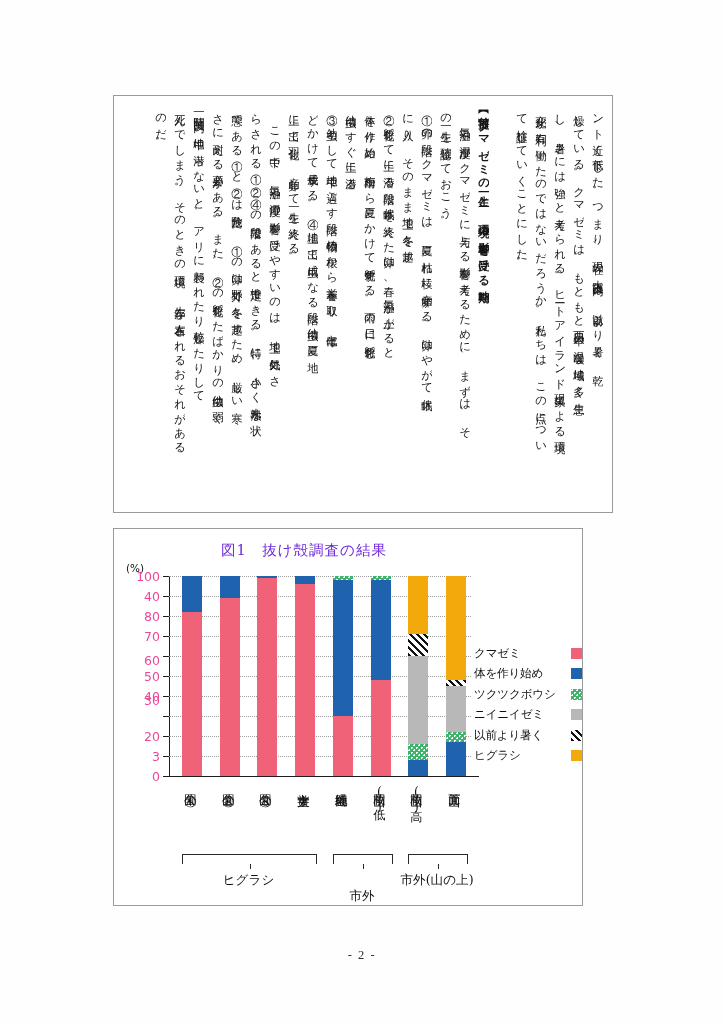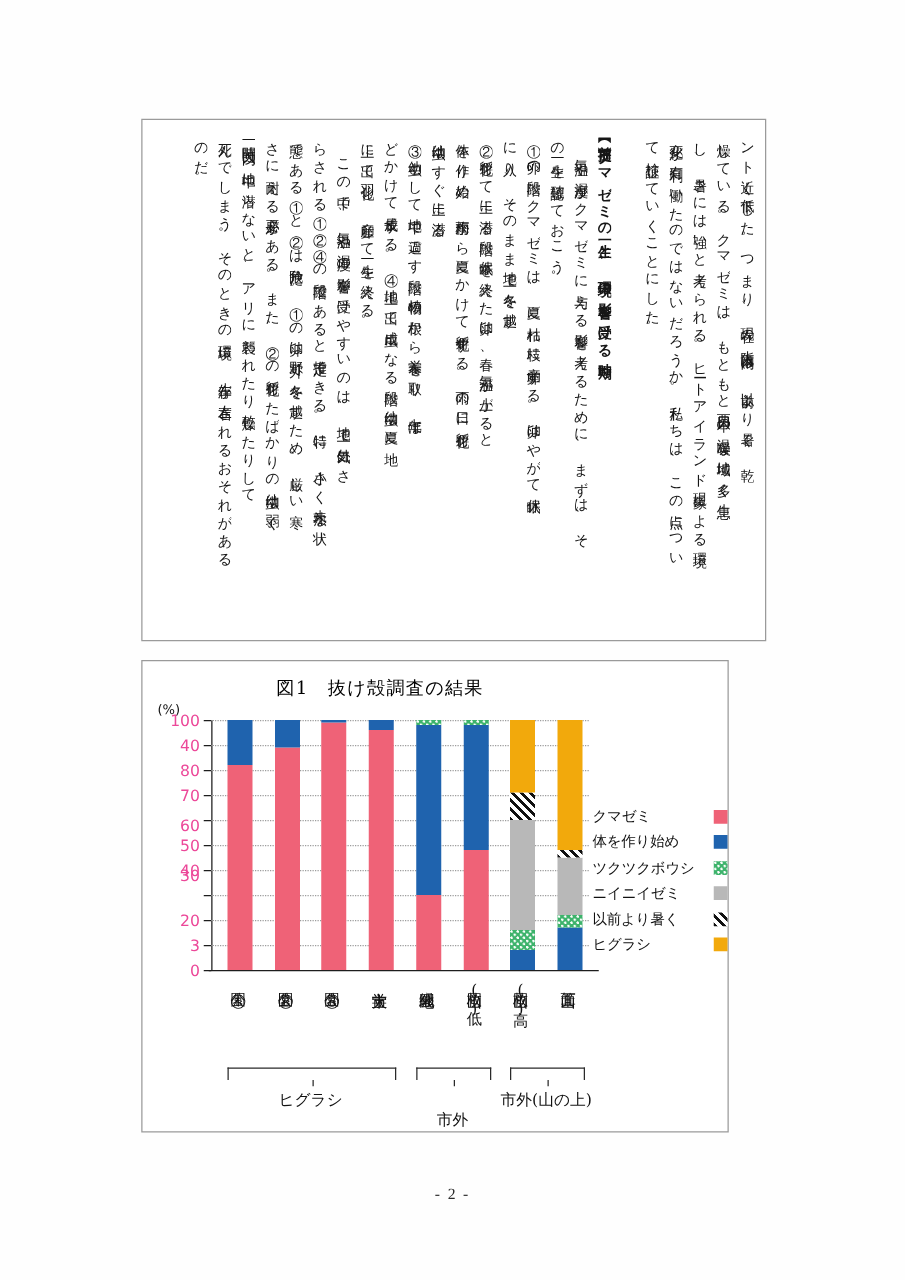--- a/index.html
+++ b/index.html
@@ -74,21 +74,21 @@
   }
 
   .fig-title {
     position: absolute;
     left: 0;
     top: 12px;
     width: 380px;
     text-align: center;
     font-family: "DejaVu Serif", "Liberation Serif", serif;
     font-size: 14.5px;
-    color: #000000;
+    color: #6d28d9;
     letter-spacing: 1px;
   }
 
   .pct-label {
     position: absolute;
     left: 12px;
     top: 33px;
     font-family: "DejaVu Sans", "Liberation Sans", sans-serif;
     font-size: 10.5px;
     color: #141414;

